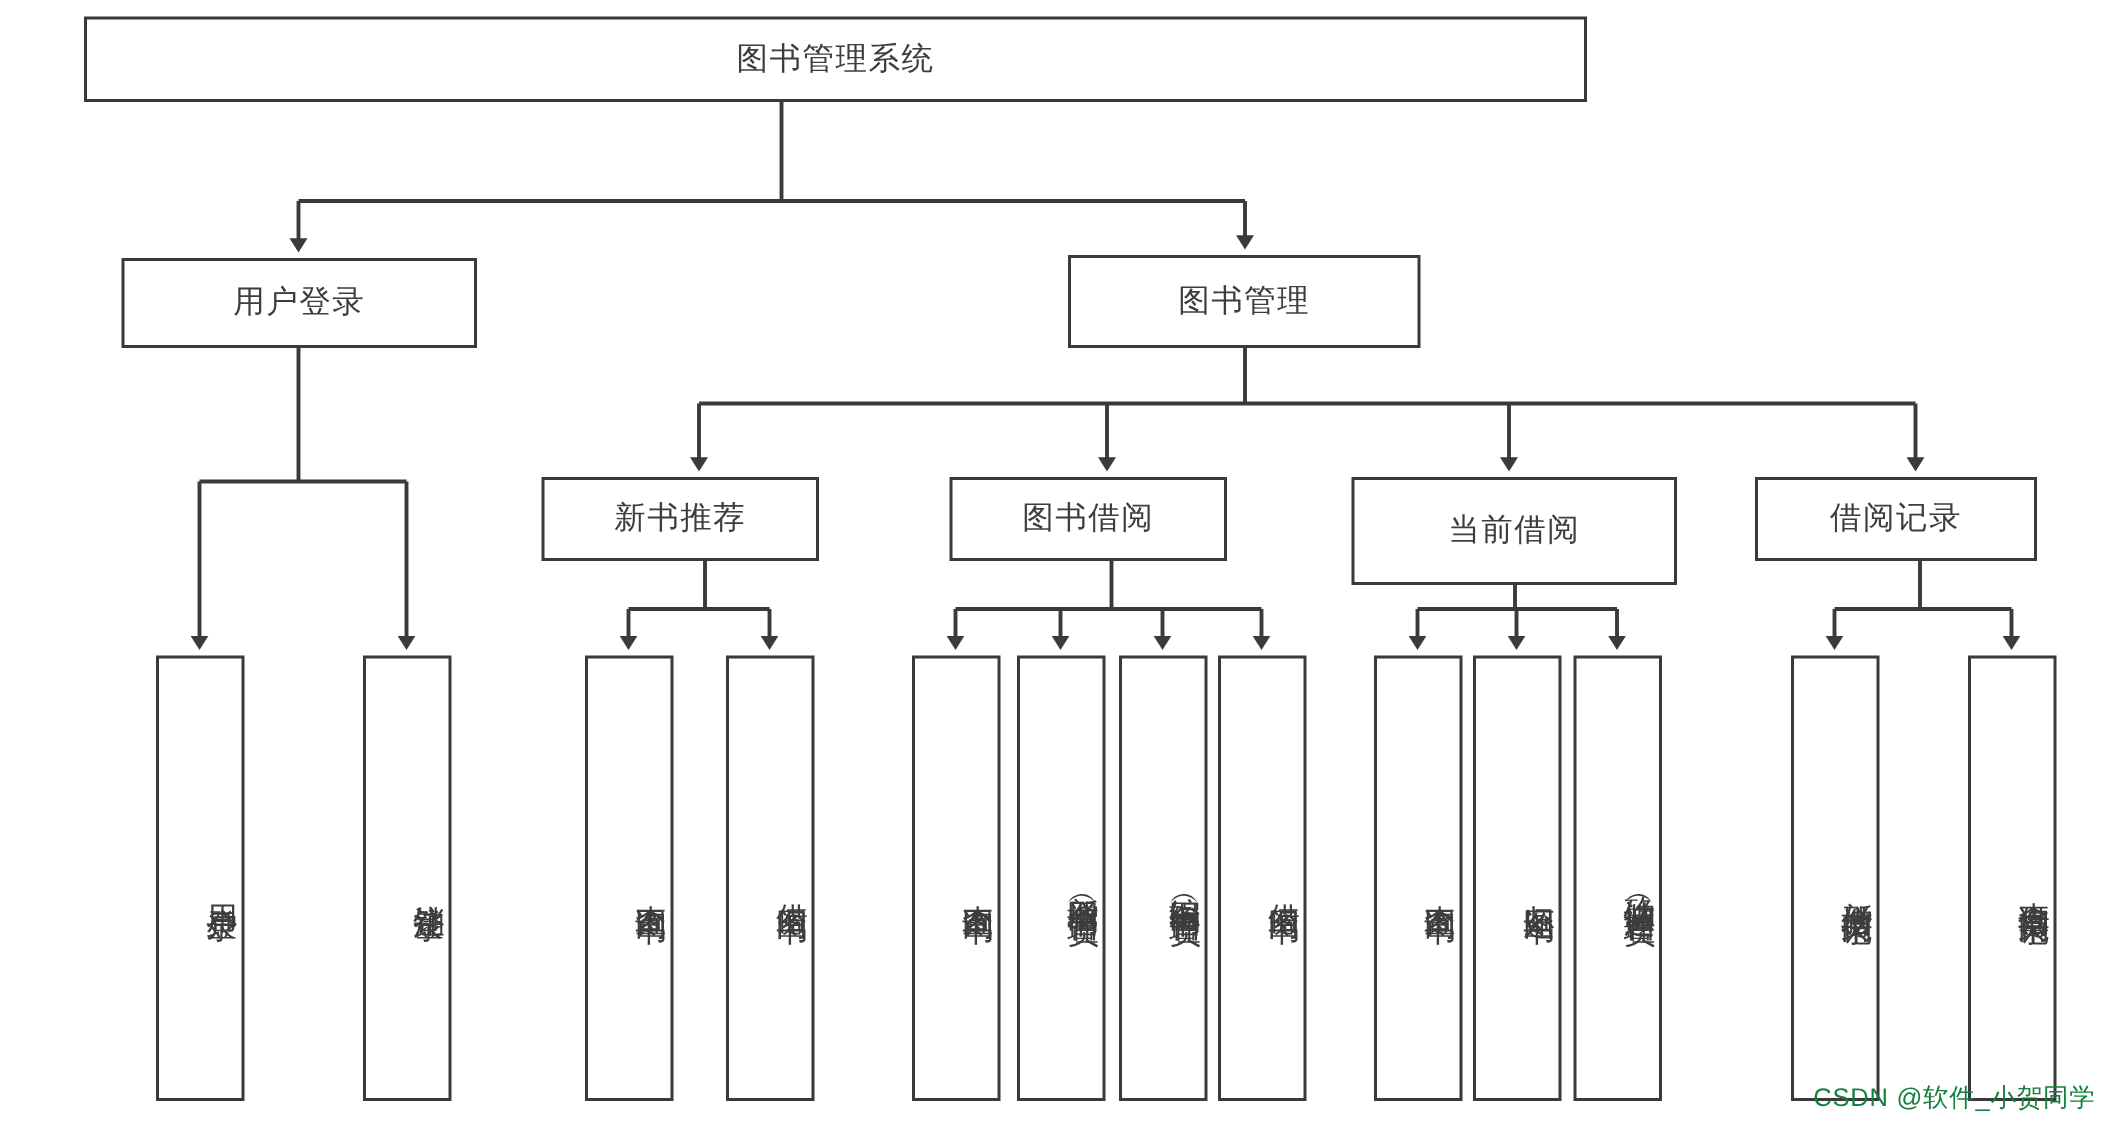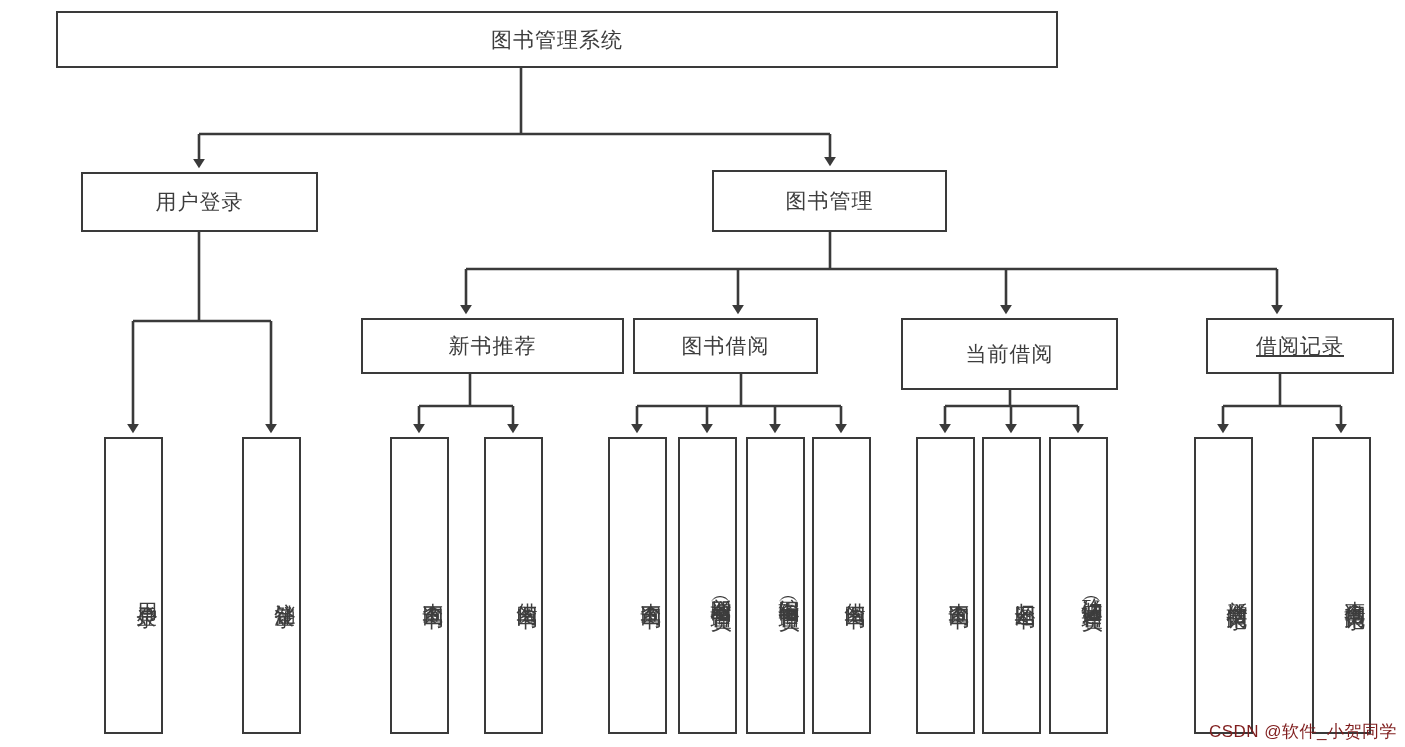--- a/index.html
+++ b/index.html
@@ -52,21 +52,21 @@
   .node.vert span {
     display: block;
     writing-mode: vertical-rl;
     text-orientation: upright;
   }
   #watermark {
     position: absolute;
     right: 8px;
     bottom: 4px;
     font-size: 17px;
-    color: #7f1d1d;
+    color: #15803d;
     letter-spacing: 0.5px;
     white-space: nowrap;
     pointer-events: none;
   }
 </style>
 </head>
 <body>
 
 <div id="canvas">
 
@@ -125,33 +125,33 @@
   </div>
 
   <div class="node horiz" style="left:81px; top:172px; width:237px; height:60px;">
     <span>用户登录</span>
   </div>
 
   <div class="node horiz" style="left:712px; top:170px; width:235px; height:62px;">
     <span>图书管理</span>
   </div>
 
-  <div class="node horiz" style="left:361px; top:318px; width:263px; height:56px;">
+  <div class="node horiz" style="left:361px; top:318px; width:185px; height:56px;">
     <span>新书推荐</span>
   </div>
 
   <div class="node horiz" style="left:633px; top:318px; width:185px; height:56px;">
     <span>图书借阅</span>
   </div>
 
   <div class="node horiz" style="left:901px; top:318px; width:217px; height:72px;">
     <span>当前借阅</span>
   </div>
 
-  <div class="node horiz" style="left:1206px; top:318px; width:188px; height:56px;text-decoration:underline;">
+  <div class="node horiz" style="left:1170px; top:318px; width:188px; height:56px;">
     <span>借阅记录</span>
   </div>
 
   <div class="node vert" style="left:104px; top:437px; width:59px; height:297px;">
     <span>用户登录</span>
   </div>
 
   <div class="node vert" style="left:242px; top:437px; width:59px; height:297px;">
     <span>注销登录</span>
   </div>

